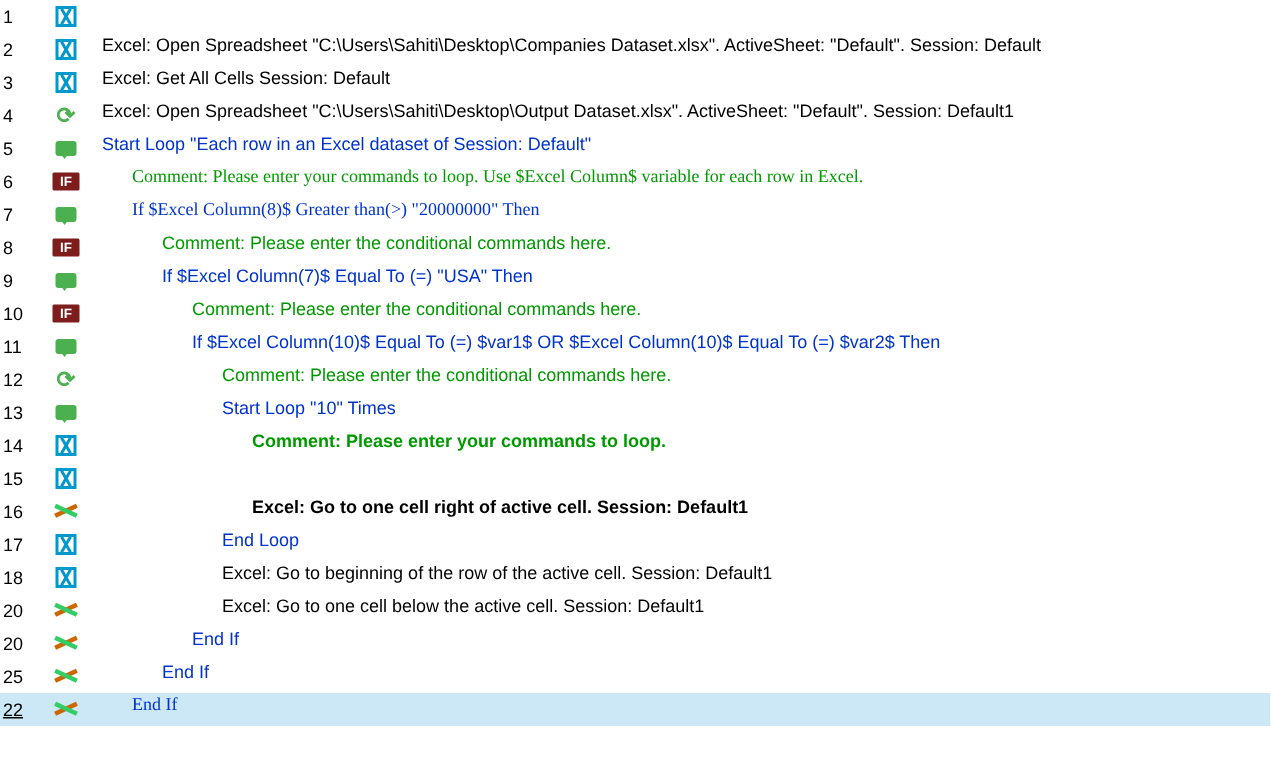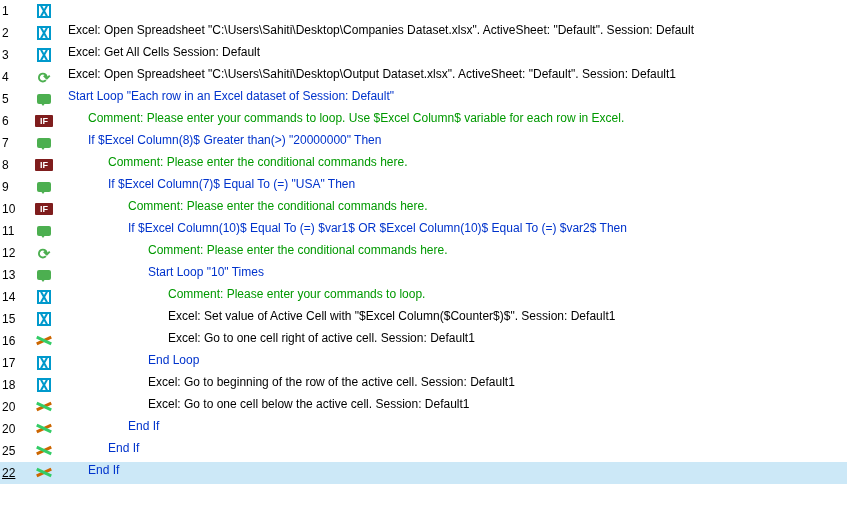--- a/index.html
+++ b/index.html
@@ -4,25 +4,25 @@
 <style>
   * { margin: 0; padding: 0; box-sizing: border-box; }
   body { font-family: Tahoma, Arial, sans-serif; font-size: 12px; background: #fff; width: 847px; }
   .editor { display: block; }
   .line { display: flex; align-items: center; height: 22px; white-space: nowrap; }
   .line.selected { background: #cce8f7; text-decoration: underline; }
   .lineno { width: 28px; text-align: left; padding-left: 2px; color: #000; font-size: 12px; }
   .iconcell { width: 32px; display: flex; align-items: center; justify-content: center; }
   .txt { padding-left: 8px; margin-top: 37px; }
   .indent-0 { padding-left: 8px; }
-  .indent-1 { padding-left: 28px; }
+  .indent-1 { padding-left: 28px; font-family: Liberation Serif, serif; }
   .indent-2 { padding-left: 48px; }
   .indent-3 { padding-left: 68px; }
   .indent-4 { padding-left: 88px; }
-  .indent-5 { padding-left: 108px; }
+  .indent-5 { padding-left: 108px; font-weight: bold; }
   .c-black { color: #000; }
   .c-blue { color: #0033cc; }
   .c-green { color: #009900; }
   
   .ic { width: 18px; height: 16px; display: flex; align-items: center; justify-content: center; position: relative; }
   .ic-excel { border: 2px solid #0099cc; width: 14px; height: 14px; position: relative; background: #fff; }
   .ic-excel::before, .ic-excel::after { content: ""; position: absolute; background: #0099cc; width: 2px; height: 12px; top: -1px; left: 4px; }
   .ic-excel::before { transform: rotate(30deg); }
   .ic-excel::after { transform: rotate(-30deg); }
   .ic-loop { color: #4caf50; font-size: 15px; font-weight: bold; line-height: 1; }
@@ -151,21 +151,20 @@
       </div>
       <div class="txt indent-5 c-green">Comment: Please enter your commands to loop.</div>
     </div>
     <div class="line">
       <div class="lineno">14</div>
       <div class="iconcell">
         <div class="ic">
           <div class="ic-excel"></div>
         </div>
       </div>
-      <div class="txt indent-5 c-black">Excel: Set value of Active Cell with "$Excel Column($Counter$)$". Session: Default1</div>
     </div>
     <div class="line">
       <div class="lineno">15</div>
       <div class="iconcell">
         <div class="ic">
           <div class="ic-excel"></div>
         </div>
       </div>
       <div class="txt indent-5 c-black">Excel: Go to one cell right of active cell. Session: Default1</div>
     </div>

